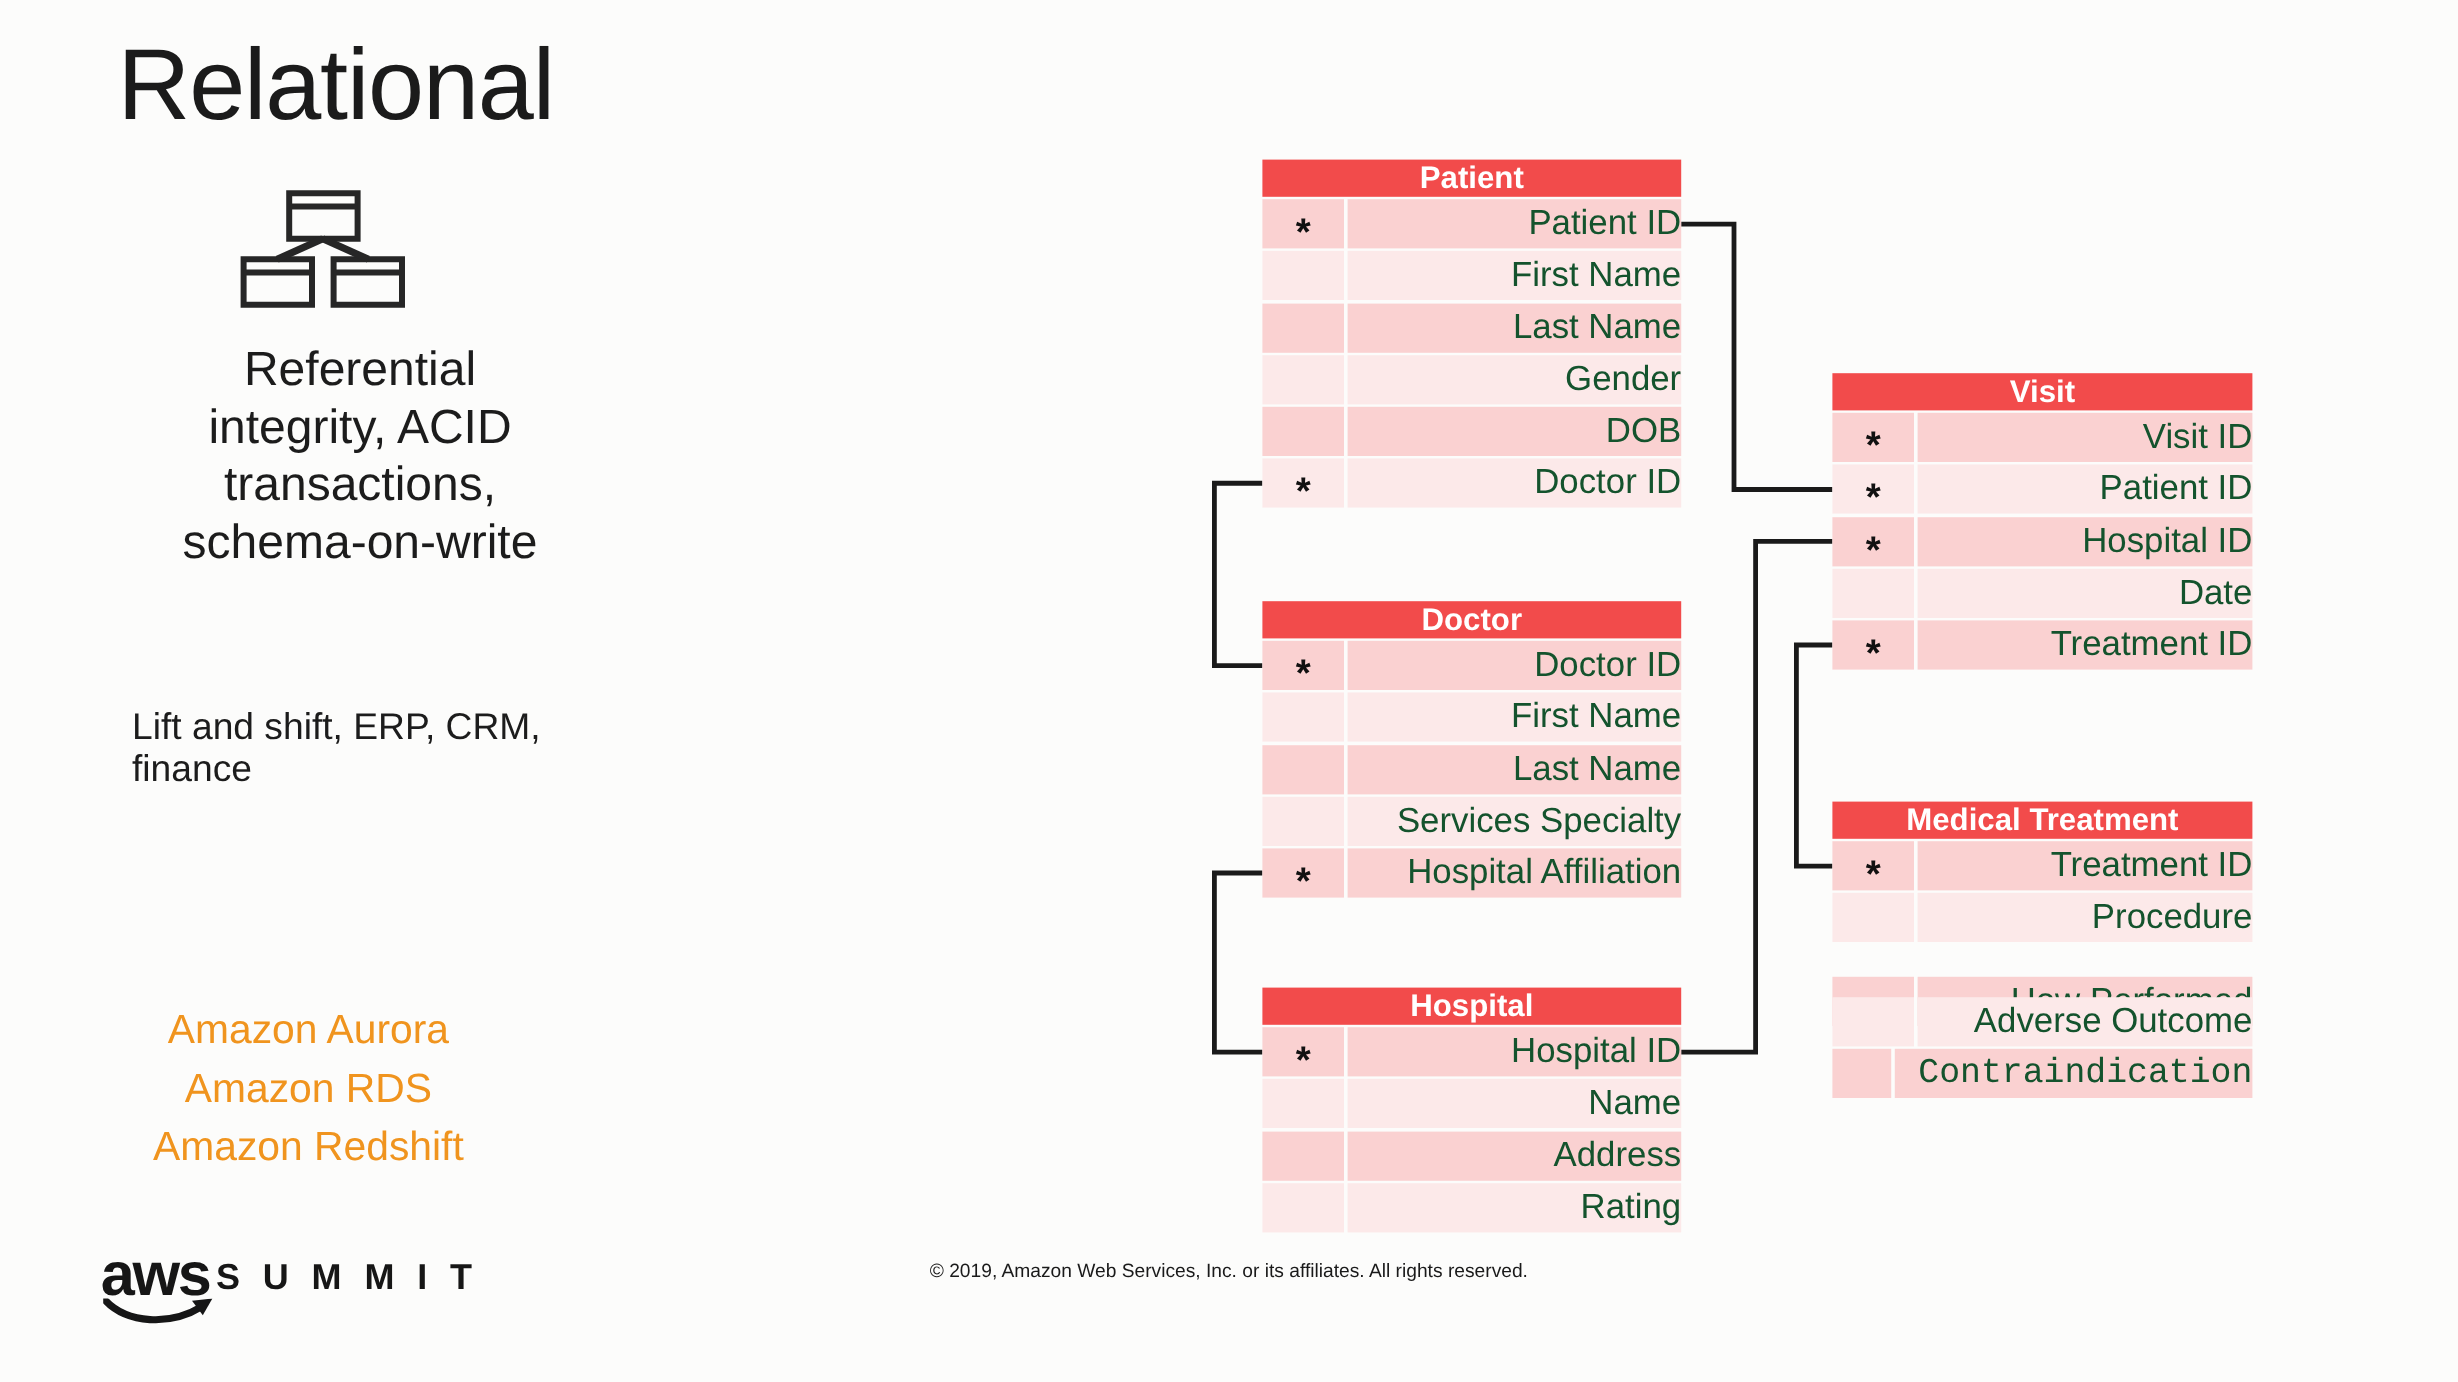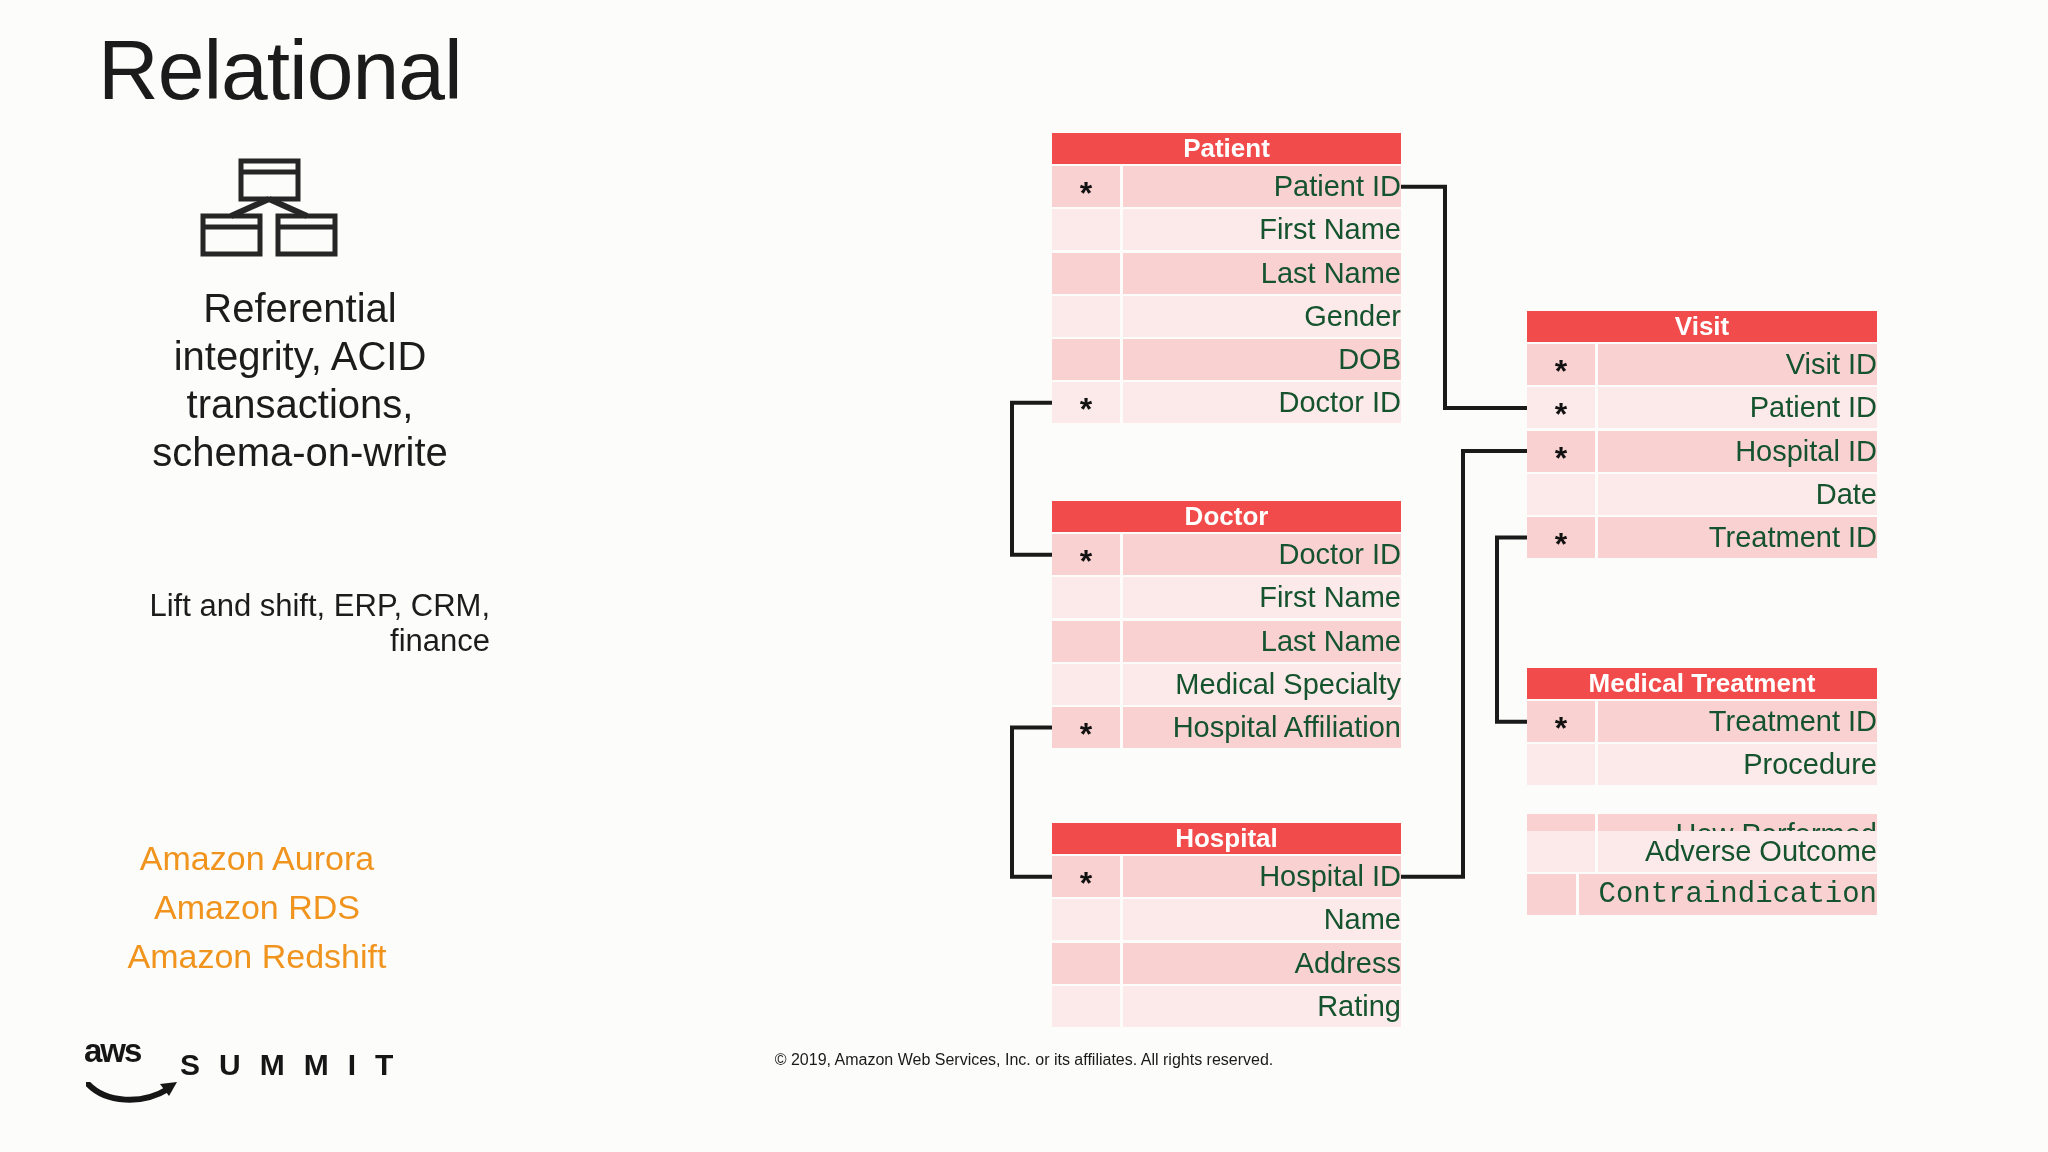--- a/index.html
+++ b/index.html
@@ -11,30 +11,30 @@
   .title{
     position:absolute; left:98px; top:22px; font-size:84px; font-weight:400;
     letter-spacing:-1px; color:#1b1b1b; white-space:nowrap;
   }
   .concept-icon{ position:absolute; left:200px; top:158px; }
   .description{
     position:absolute; left:110px; top:284px; width:380px; text-align:center;
     font-size:40px; line-height:48px; white-space:pre-line; color:#1c1c1c;
   }
   .use-cases{
-    position:absolute; left:110px; top:588px; width:380px; text-align:right;
+    position:absolute; left:110px; top:588px; width:380px; text-align:left;
     font-size:31px; line-height:35px; white-space:pre-line; color:#1c1c1c;
   }
   .services{
     position:absolute; left:97px; top:834px; width:320px; text-align:center;
     font-size:34px; line-height:49px; color:var(--orange);
   }
   
   .aws-word{
-    position:absolute; left:84px; top:1032px; font-size:33px; font-weight:700;
+    position:absolute; left:84px; top:1032px; font-size:51px; font-weight:700;
     letter-spacing:-2px; color:#161616;
   }
   .smile{ position:absolute; left:86px; top:1082px; }
   .summit-word{
     position:absolute; left:180px; top:1048px; font-size:30px; font-weight:600;
     letter-spacing:19px; color:#161616; white-space:nowrap;
   }
   
   .copyright{
     position:absolute; left:0; right:0; top:1051px; text-align:center;
@@ -154,21 +154,21 @@
           <div class="fcell">First Name</div>
         </div>
         <div class="erow dark" style="top: 119.6px;">
           <div class="kcell"></div>
           <div class="gcell"></div>
           <div class="fcell">Last Name</div>
         </div>
         <div class="erow light" style="top: 162.8px;">
           <div class="kcell"></div>
           <div class="gcell"></div>
-          <div class="fcell">Medical Specialty</div>
+          <div class="fcell">Services Specialty</div>
         </div>
         <div class="erow dark" style="top: 206px;">
           <div class="kcell">*</div>
           <div class="gcell"></div>
           <div class="fcell">Hospital Affiliation</div>
         </div>
       </div>
       <div class="etable" style="left: 1052px; top: 823px; width: 349px; height: 203.8px;">
         <div class="ehead">Hospital</div>
         <div class="erow dark" style="top: 33.2px;">

